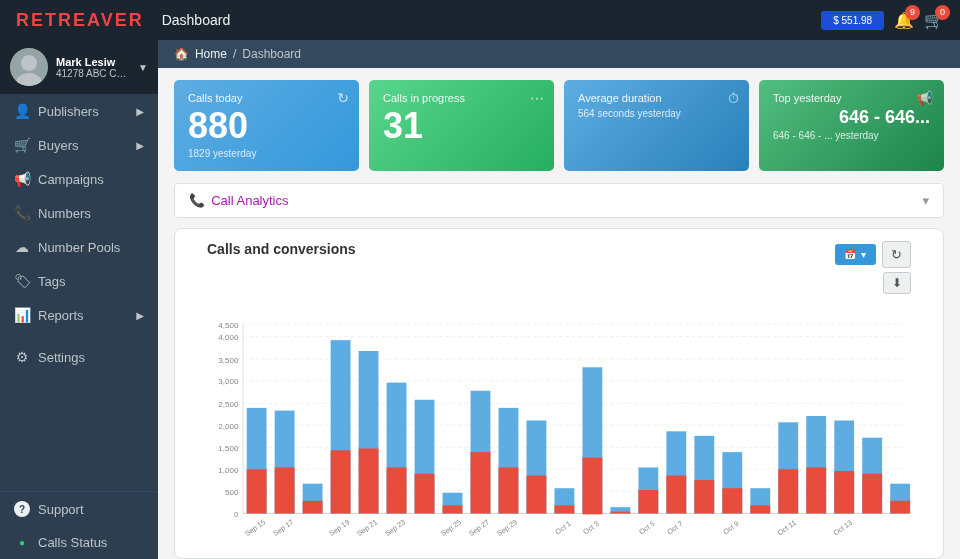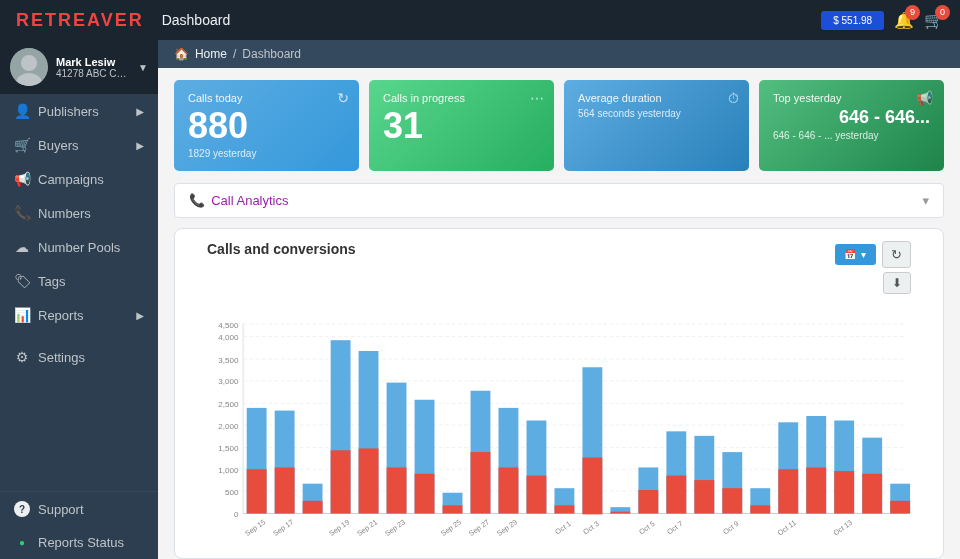--- a/index.html
+++ b/index.html
@@ -170,21 +170,21 @@
     </div>
   </div>
 
   <div style="margin-top:auto;border-top:1px solid #34495e;">
     <div class="nav-item" style="display: flex; align-items: center; padding: 9px 14px; color: rgb(189, 195, 199); cursor: pointer; font-size: 13px; gap: 8px;">
       <span class="nav-icon" style="background:#ecf0f1;color:#2c3e50;border-radius:50%;width:16px;height:16px;display:flex;align-items:center;justify-content:center;font-size:10px;font-weight:bold;">?</span>
       <span class="nav-label">Support</span>
     </div>
     <div class="nav-item" style="display: flex; align-items: center; padding: 9px 14px; color: rgb(189, 195, 199); cursor: pointer; font-size: 13px; gap: 8px;">
       <span class="nav-icon" style="color:#2ecc71;font-size:10px;">●</span>
-      <span class="nav-label">Reports Status</span>
+      <span class="nav-label">Calls Status</span>
     </div>
   </div>
 </div>
 
 <div id="main" style="flex:1;display:flex;flex-direction:column;overflow:hidden;background:#f4f4f4;">
 
   <div id="breadcrumb" style="background:#34495e;padding:7px 16px;display:flex;align-items:center;gap:6px;font-size:12px;color:#bdc3c7;">
     <span style="color:#ecf0f1;">🏠</span>
     <span style="color:#ecf0f1;cursor:pointer;">Home</span>
     <span>/</span>

